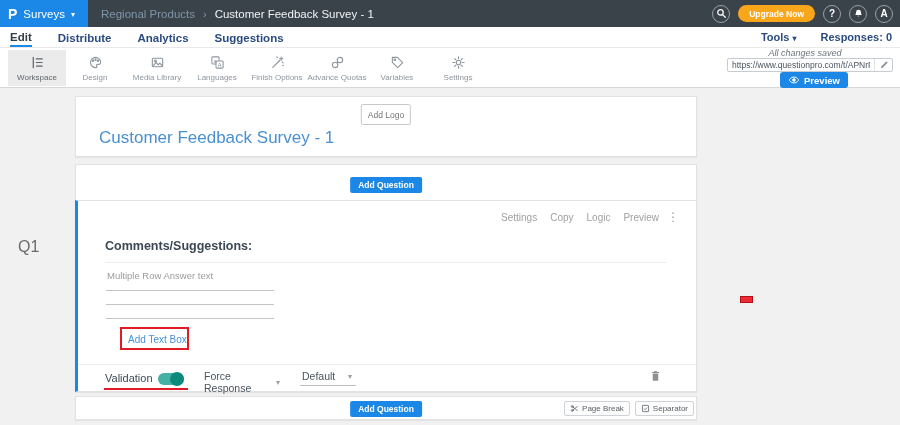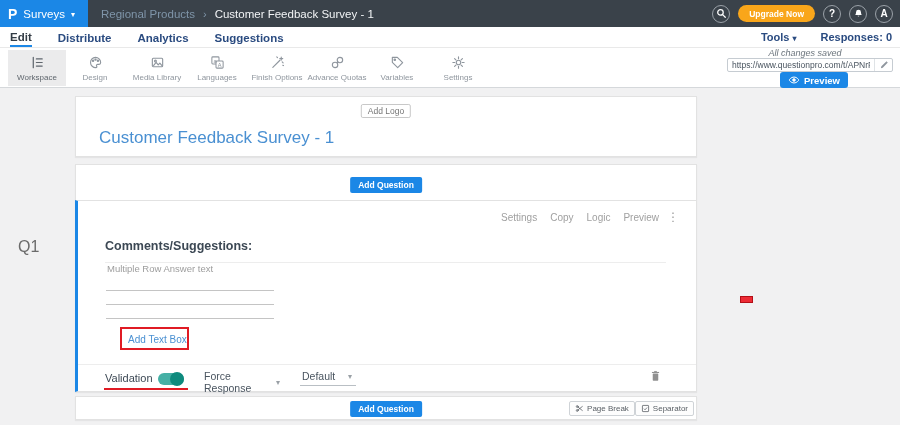--- a/index.html
+++ b/index.html
@@ -39,51 +39,51 @@
   .toolbar-right { position:absolute; right:7px; top:0; height:40px; display:flex; align-items:center;flex-direction:column; }
   .saved-status { font-size:9px; font-style:italic; color:#6c757d; margin-right:10px; }
   .url-wrap { width:166px; height:18px; border:1px solid #c6ccd2; border-radius:2px; background:#fff; display:flex; align-items:center; overflow:hidden; }
   .url-input { flex:1; border:none; outline:none; font-size:8.5px; color:#4a5560; padding:0 4px; font-family:"Liberation Sans",sans-serif; min-width:0; }
   .url-edit { width:18px; height:100%; border-left:1px solid #dfe3e6; display:flex; align-items:center; justify-content:center; color:#8f969e; cursor:pointer; flex:0 0 auto; }
   .preview-btn { margin-left:8px; height:20px; padding:0 8px; background:#1b87e6; border:none; border-radius:3px; color:#fff; font-size:9.5px; font-weight:bold; font-family:"Liberation Sans",sans-serif; display:flex; align-items:center; gap:4px; cursor:pointer; }
 
   
   .card { position:absolute; left:75px; width:622px; background:#fff; border:1px solid #e2e2e2; box-shadow:0 1px 1px rgba(0,0,0,.05); }
   .title-card { top:96px; height:61px; }
-  .add-logo { position:absolute; left:50%; transform:translateX(-50%); top:7px; height:14px; padding:0 6px; background:#fff; border:1px solid #c8c8c8; border-radius:2px; color:#757575; font-size:8.5px; font-family:"Liberation Sans",sans-serif; cursor:pointer; }
+  .add-logo { position:absolute; left:50%; transform:translateX(-50%); top:7px; height:21px; padding:0 6px; background:#fff; border:1px solid #c8c8c8; border-radius:2px; color:#757575; font-size:8.5px; font-family:"Liberation Sans",sans-serif; cursor:pointer; }
   .survey-title { position:absolute; left:23px; top:31px; font-size:17px; color:#4a90d2; cursor:text; }
 
   .addq-strip-top { top:164px; height:36px; border-bottom:none; }
   .addq-btn { position:absolute; left:50%; transform:translateX(-50%); height:16px; padding:0 8px; background:#1b87e6; border:none; border-radius:2px; color:#fff; font-size:8.5px; font-weight:bold; font-family:"Liberation Sans",sans-serif; cursor:pointer; }
   .addq-btn.top { top:12px; }
 
   .question-card { top:200px; height:192px; border-left:3px solid #1b87e6; }
   .q-actions { position:absolute; right:37px; top:11px; display:flex; gap:13px; font-size:10px; color:#a0a0a0; }
   .q-action { cursor:pointer; }
   .kebab { position:absolute; right:17px; top:9px; font-size:12px; color:#9a9a9a; cursor:pointer; letter-spacing:0; }
   .q-text { position:absolute; left:27px; top:38px; font-size:12.5px; font-weight:bold; color:#3c4854; cursor:text; }
   .q-hr { position:absolute; left:27px; right:30px; top:61px; height:1px; background:#ededed; }
-  .ans-placeholder { position:absolute; left:29px; top:62px; font-size:9.5px; color:#9d9d9d; }
+  .ans-placeholder { position:absolute; left:29px; top:69px; font-size:9.5px; color:#9d9d9d; }
   .ans-line { position:absolute; left:28px; width:168px; height:1px; background:#c4c4c4; }
   .add-textbox { position:absolute; left:50px; top:133px; font-size:10px; color:#4a90d2; cursor:pointer; }
   .anno-box { position:absolute; left:42px; top:126px; width:69px; height:23px; border:2px solid #e01b24; pointer-events:none; }
   .q-footer-divider { position:absolute; left:0; right:0; top:163px; height:1px; background:#ededed; }
   .v-label { position:absolute; left:27px; top:171px; font-size:11px; color:#3c4854; }
   .toggle { position:absolute; left:80px; top:172px; width:26px; height:12px; background:#45b0a5; border-radius:7px; cursor:pointer; }
   .toggle .knob { position:absolute; right:0; top:-1px; width:14px; height:14px; border-radius:50%; background:#0e8a7d; }
   .anno-underline { position:absolute; left:26px; top:187px; width:84px; height:2px; background:#e01b24; pointer-events:none; }
   .dd { position:absolute; top:169px; display:flex; align-items:center; gap:8px; border-bottom:1px solid #b9bfc4; padding:0 4px 3px 2px; font-size:10.5px; color:#4a5560; cursor:pointer; }
   .dd-force { left:124px; width:82px; }
   .dd-default { left:222px; width:56px; }
   .dd-caret { color:#9aa0a6; font-size:8px; margin-left:auto; }
   .trash-btn { position:absolute; right:34px; top:168px; color:#909090; cursor:pointer; }
 
   .addq-strip-bottom { top:396px; height:24px; }
   .addq-btn.bottom { top:4px; }
-  .chips { position:absolute; right:2px; top:4px; display:flex; }
+  .chips { position:absolute; right:2px; top:4px; display:flex; gap:5px; }
   .chip { height:15px; display:flex; align-items:center; gap:3px; padding:0 5px; background:#fdfdfd; border:1px solid #cfd3d7; border-radius:2px; font-size:8px; color:#5a6066; cursor:pointer; }
   .chip svg { flex:0 0 auto; }
 
   .q-number { position:absolute; left:18px; top:238px; font-size:16px; color:#6b6b6b; }
   .anno-dash { position:absolute; left:740px; top:296px; width:13px; height:7px; background:#ed2b35; border:1px solid #b30f17; pointer-events:none; }
 </style>
 </head>
 <body>
 
 <div class="stage">

